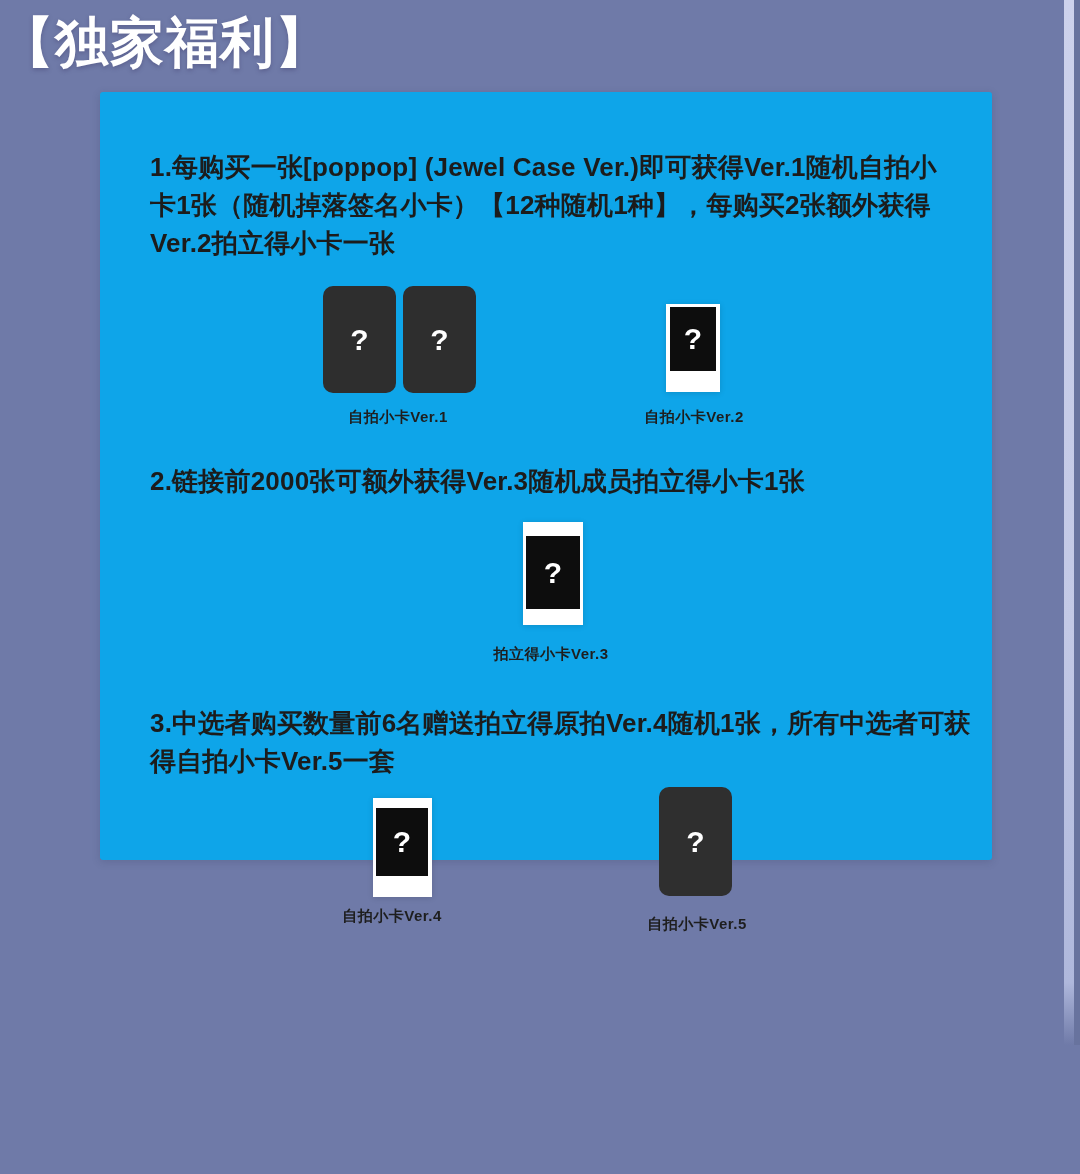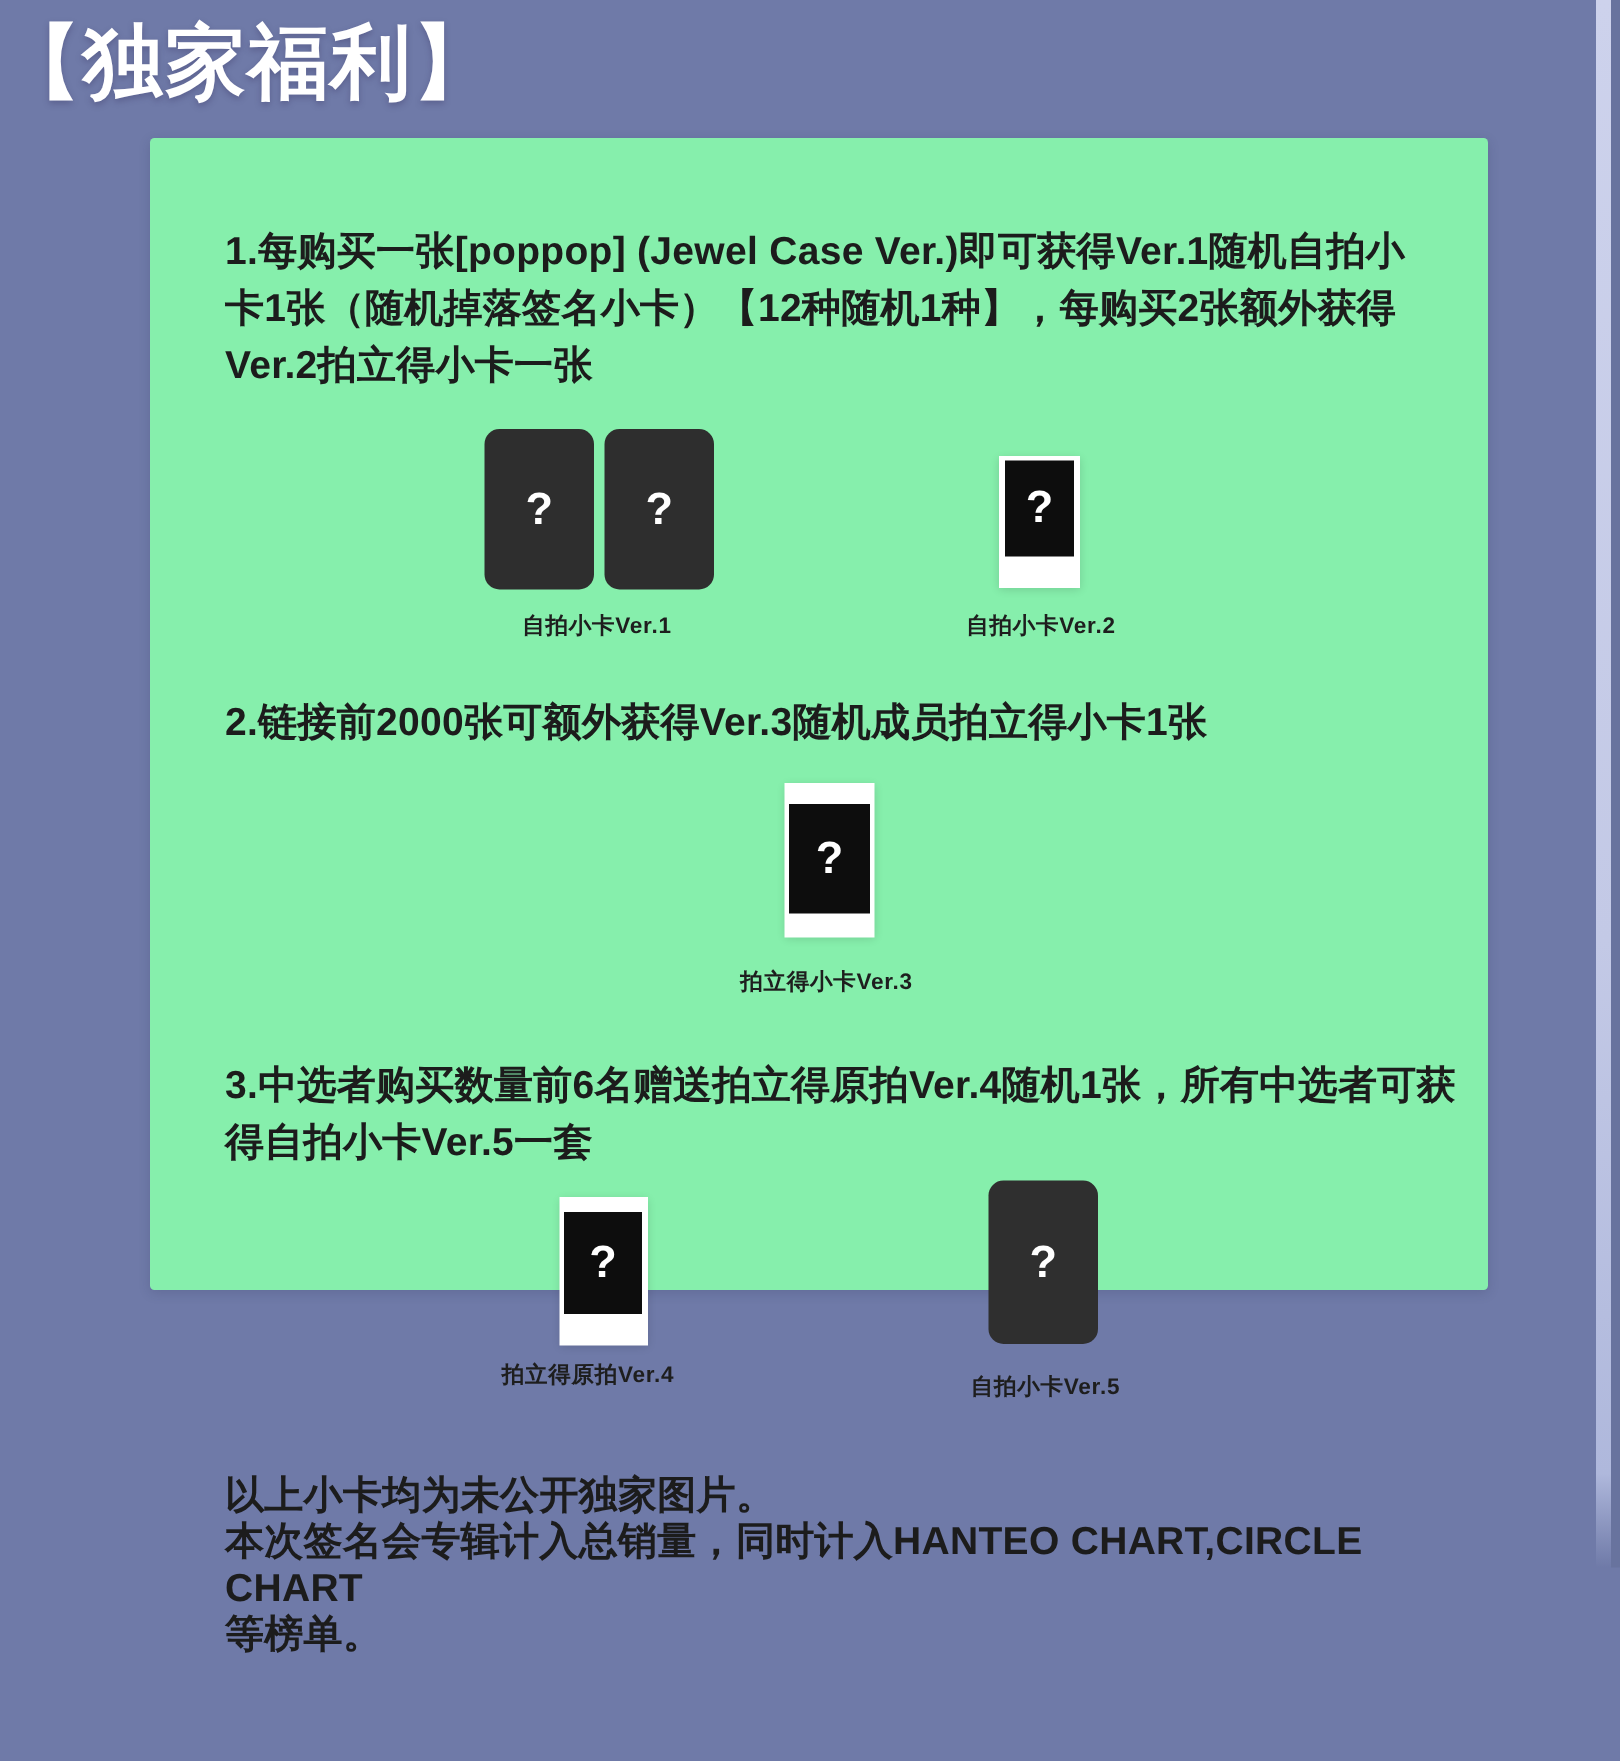--- a/index.html
+++ b/index.html
@@ -16,21 +16,21 @@
     position:absolute;left:1064px;top:0;width:10px;height:1045px;
     background:linear-gradient(to bottom,#CDD2EC 0%,#C3C9E6 60%,#AFB8DC 94%,rgba(175,184,220,0) 100%);
   }
   .page-title{
     position:absolute;top:0;left:0;width:100%;height:86px;line-height:84px;
     text-align:left;font-size:54px;font-weight:bold;color:#FFFFFF;
     letter-spacing:1px;text-shadow:0 2px 4px rgba(55,50,95,0.35);
   }
   .content-card{
     position:absolute;left:100px;top:92px;width:892px;height:768px;
-    background:#86efac;border-radius:3px;
+    background:#0ea5e9;border-radius:3px;
     box-shadow:0 2px 8px rgba(40,45,80,0.18);
   }
   .para{
     position:absolute;left:50px;width:842px;
     font-size:26px;line-height:38px;font-weight:700;color:#1C1C1C;
     white-space:pre-line;letter-spacing:0.2px;
   }
   #p1{top:56px;}
   #p2{top:370px;}
   #p3{top:612px;}
@@ -125,20 +125,17 @@
   <div class="polaroid" id="pol4">
     <div class="photo">
       <span class="qmark">?</span>
     </div>
   </div>
 
   <div id="pc5">
     <span class="qmark">?</span>
   </div>
 
-  <div class="caption" id="cap4">拍立得原拍Ver.4</div>
+  <div class="caption" id="cap4">自拍小卡Ver.4</div>
   <div class="caption" id="cap5">自拍小卡Ver.5</div>
 
-  <div class="footer-note">以上小卡均为未公开独家图片。
-本次签名会专辑计入总销量，同时计入HANTEO CHART,CIRCLE CHART
-等榜单。</div>
 
 </div>
 
 </body></html>

